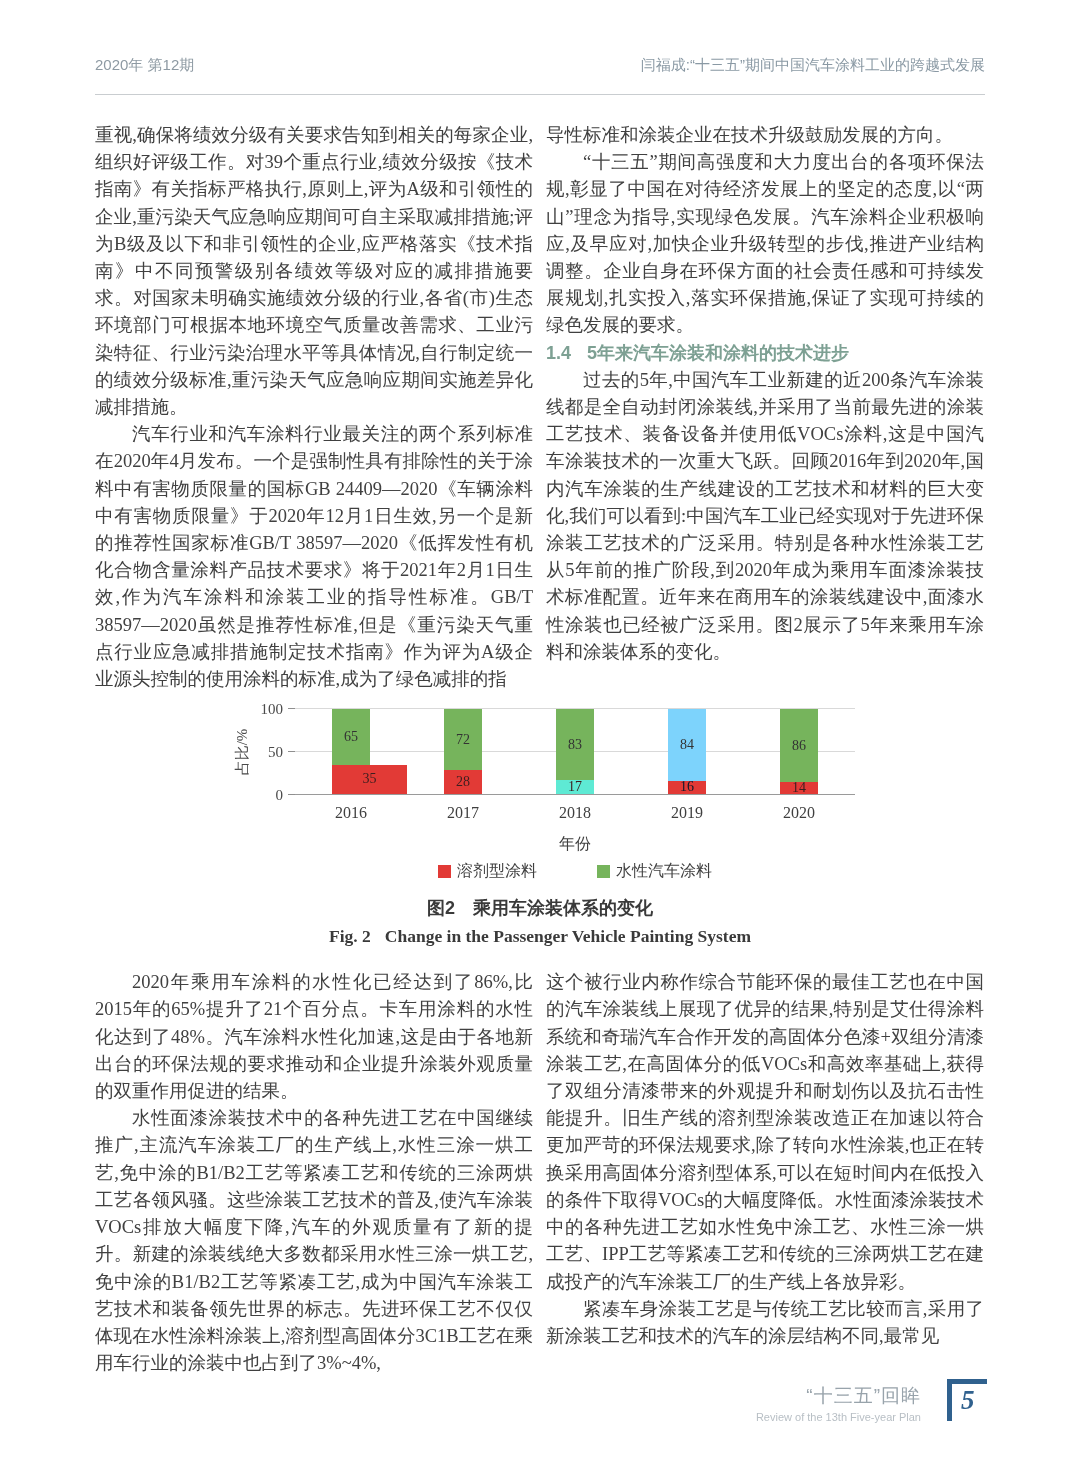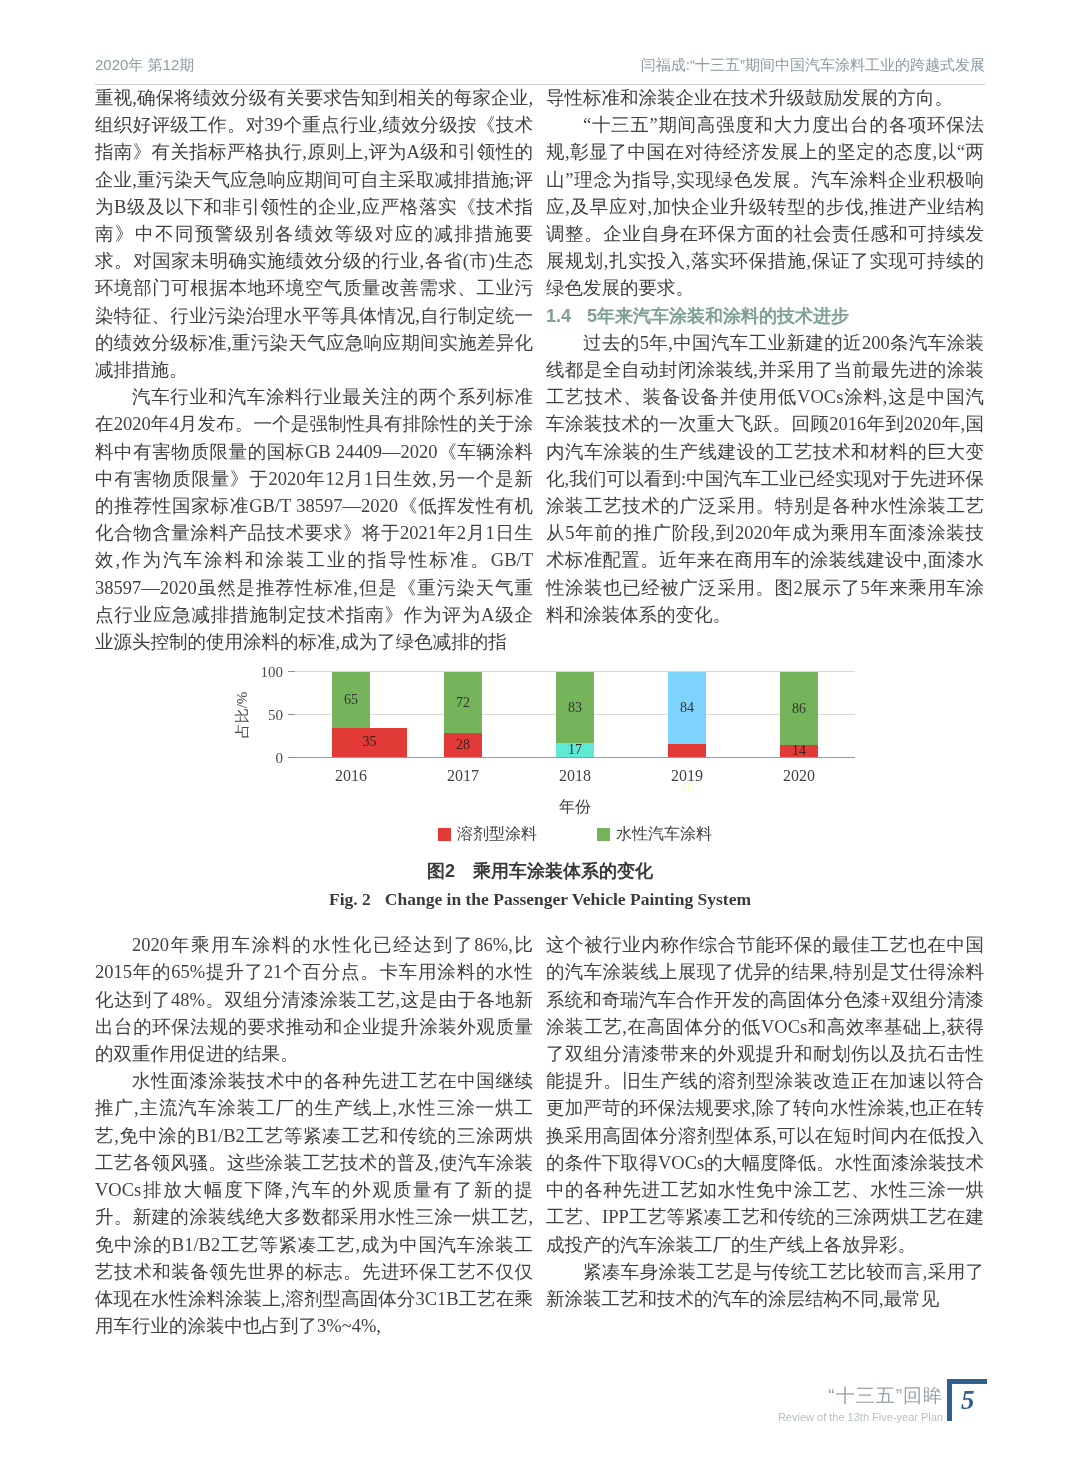--- a/index.html
+++ b/index.html
@@ -12,27 +12,27 @@
     color:#404040;
     overflow:hidden;
   }
   .content { padding:56px 90px 0 95px; }
 
   
   .pg-header {
     display:flex; justify-content:space-between; align-items:flex-end;
     font-family:"Liberation Sans","DejaVu Sans",sans-serif;
     font-size:15px; color:#8e9aa3;
-    padding-bottom:9px;
+    padding-bottom:19px;
     border-bottom:1px solid #c9cdd0;
   }
   .pg-header .hdr-right { color:#8a99a4; }
 
   
-  .cols { display:flex; gap:13px; }
+  .cols { display:flex; gap:13px; margin-top:27px; }
   .col { width:438px; font-size:18.5px; line-height:27.2px; text-align:justify; }
   .col p { margin:0; }
   .col p.indent { text-indent:2em; }
 
   .sec-heading {
     font-family:"Liberation Sans","DejaVu Sans",sans-serif;
     font-weight:bold; font-size:18px; line-height:27.2px;
     color:#7da093; text-align:left; text-indent:0;
   }
   .sec-heading .sec-num { margin-right:16px; }
@@ -90,21 +90,21 @@
     text-align:center; margin-top:6px;
     font-weight:bold; font-size:17.5px; color:#3a3a3a;
   }
   .fig-caption-en .cap-label { margin-right:14px; }
 
   .cols.bottom { margin-top:22px; }
 
   
   .pg-footer {
     position:absolute; right:88px; bottom:36px;
-    display:flex; align-items:flex-start; gap:4px;
+    display:flex; align-items:flex-start; gap:26px;
   }
   .footer-text { text-align:right; padding-top:4px; }
   .footer-zh {
     font-family:"Liberation Sans","DejaVu Sans",sans-serif;
     font-size:19px; color:#98a3ab; letter-spacing:1px;
   }
   .footer-en {
     font-family:"Liberation Sans","DejaVu Sans",sans-serif;
     font-size:11px; color:#b8bfc5; margin-top:2px;
   }
@@ -189,21 +189,21 @@
                   <div class="seg" style="height: 17%; background: #5eead4;">
                     <span class="seg-label" style="color: rgb(61, 31, 31);">17</span>
                   </div>
                 </div>
                 <div class="bar">
                   <span style="flex: 1 1 0%;"></span>
                   <div class="seg" style="height: 84%; background: #7dd3fc;">
                     <span class="seg-label" style="color: rgb(51, 51, 51);">84</span>
                   </div>
                   <div class="seg" style="height: 16%; background: rgb(226, 58, 54);">
-                    <span class="seg-label" style="color: #fef9c3; margin-top: 38px;">16</span>
+                    <span class="seg-label" style="color: #0f172a;">16</span>
                   </div>
                 </div>
                 <div class="bar">
                   <span style="flex: 1 1 0%;"></span>
                   <div class="seg" style="height: 86%; background: rgb(118, 180, 92);">
                     <span class="seg-label" style="color: rgb(51, 51, 51);">86</span>
                   </div>
                   <div class="seg" style="height: 14%; background: rgb(226, 58, 54);">
                     <span class="seg-label" style="color: rgb(61, 31, 31);">14</span>
                   </div>
@@ -233,21 +233,21 @@
       <div class="fig-caption-zh">
         <span class="cap-label">图2</span><span>乘用车涂装体系的变化</span>
       </div>
       <div class="fig-caption-en">
         <span class="cap-label">Fig. 2</span><span>Change in the Passenger Vehicle Painting System</span>
       </div>
     </div>
 
     <div class="cols bottom">
       <div class="col">
-        <p class="indent">2020年乘用车涂料的水性化已经达到了86%,比2015年的65%提升了21个百分点。卡车用涂料的水性化达到了48%。双组分清漆涂装工艺,这是由于各地新出台的环保法规的要求推动和企业提升涂装外观质量的双重作用促进的结果。</p>
+        <p class="indent">2020年乘用车涂料的水性化已经达到了86%,比2015年的65%提升了21个百分点。卡车用涂料的水性化达到了48%。汽车涂料水性化加速,这是由于各地新出台的环保法规的要求推动和企业提升涂装外观质量的双重作用促进的结果。</p>
         <p class="indent">水性面漆涂装技术中的各种先进工艺在中国继续推广,主流汽车涂装工厂的生产线上,水性三涂一烘工艺,免中涂的B1/B2工艺等紧凑工艺和传统的三涂两烘工艺各领风骚。这些涂装工艺技术的普及,使汽车涂装VOCs排放大幅度下降,汽车的外观质量有了新的提升。新建的涂装线绝大多数都采用水性三涂一烘工艺,免中涂的B1/B2工艺等紧凑工艺,成为中国汽车涂装工艺技术和装备领先世界的标志。先进环保工艺不仅仅体现在水性涂料涂装上,溶剂型高固体分3C1B工艺在乘用车行业的涂装中也占到了3%~4%,</p>
       </div>
       <div class="col">
         <p>这个被行业内称作综合节能环保的最佳工艺也在中国的汽车涂装线上展现了优异的结果,特别是艾仕得涂料系统和奇瑞汽车合作开发的高固体分色漆+双组分清漆涂装工艺,在高固体分的低VOCs和高效率基础上,获得了双组分清漆带来的外观提升和耐划伤以及抗石击性能提升。旧生产线的溶剂型涂装改造正在加速以符合更加严苛的环保法规要求,除了转向水性涂装,也正在转换采用高固体分溶剂型体系,可以在短时间内在低投入的条件下取得VOCs的大幅度降低。水性面漆涂装技术中的各种先进工艺如水性免中涂工艺、水性三涂一烘工艺、IPP工艺等紧凑工艺和传统的三涂两烘工艺在建成投产的汽车涂装工厂的生产线上各放异彩。</p>
         <p class="indent">紧凑车身涂装工艺是与传统工艺比较而言,采用了新涂装工艺和技术的汽车的涂层结构不同,最常见</p>
       </div>
     </div>
 
   </div>
 

